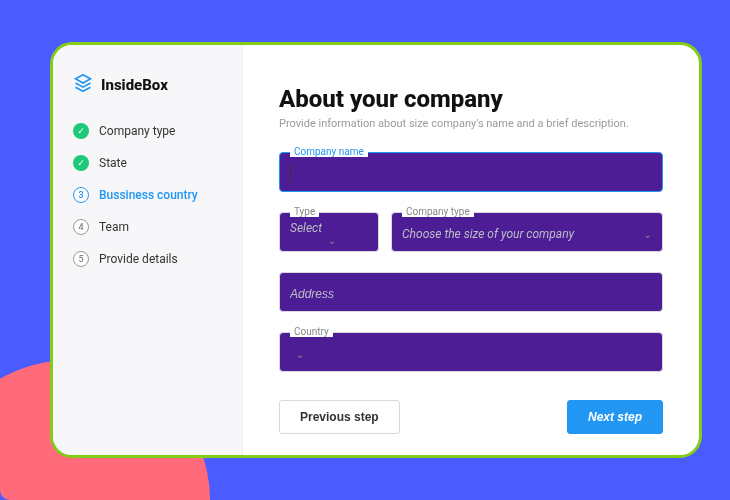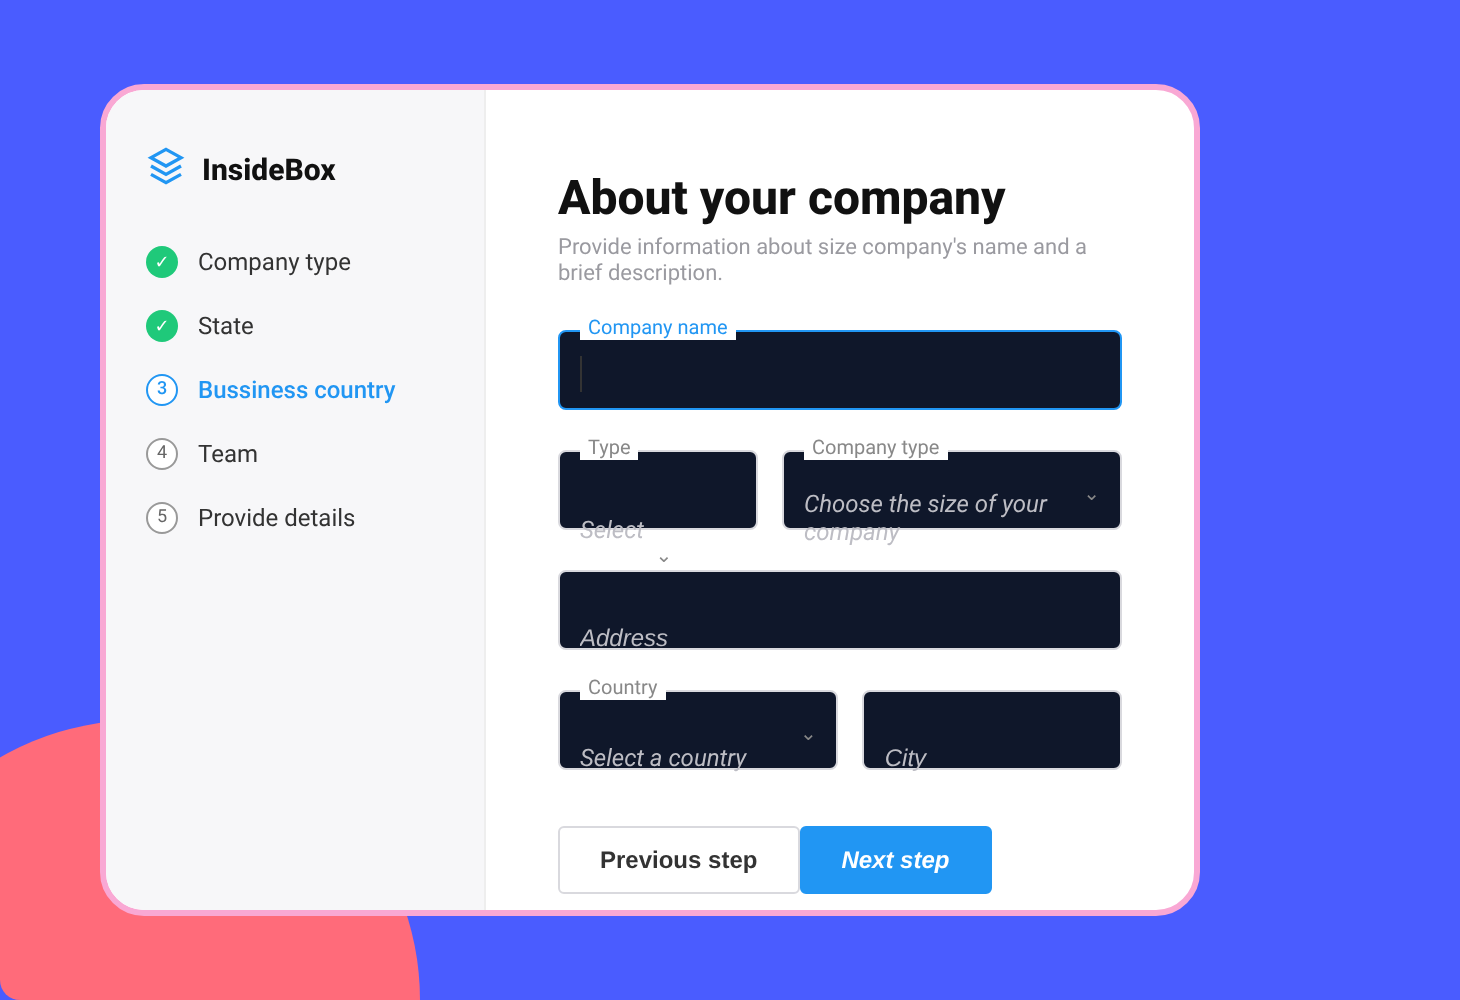--- a/index.html
+++ b/index.html
@@ -18,24 +18,24 @@
     height: 280px;
     background: #ff6b7a;
     border-radius: 50%;
     bottom: -140px;
     left: -70px;
   }
   .window {
     position: absolute;
     top: 42px;
     left: 50px;
-    width: 550px;
+    width: 652px;
     height: 416px;
     background: #fff;
-    border: 3px solid #f9a8d4;
+    border: 3px solid #84cc16;
     border-radius: 22px;
     display: flex;
     overflow: hidden;
   }
   .sidebar {
     width: 190px;
     background: #f7f7f9;
     padding: 28px 20px 20px 20px;
     border-right: 1px solid #eee;
   }
@@ -90,41 +90,40 @@
     margin-bottom: 22px;
   }
   .field {
     position: relative;
     border: 1px solid #d9d9de;
     border-radius: 4px;
     height: 40px;
     padding: 8px 10px 4px 10px;
     display: flex;
     align-items: center;
-    background: #0f172a;
+    background: #4c1d95;
   }
   .field.active { border-color: #2196f3; }
   .field-label {
     position: absolute;
     top: -7px;
     left: 10px;
     background: #fff;
     padding: 0 4px;
     font-size: 10px;
     color: #888;
   }
   .field.active .field-label { color: #2196f3; }
   .field input, .field .select-placeholder {
     border: none;
     outline: none;
     font-size: 12px;
     width: 100%;
     color: #333;
     background: transparent;
-    margin-top: 24px;
   }
   .field input::placeholder, .field .select-placeholder.ph {
     color: #bdbdc4;
     font-style: italic;
   }
   .field .chev {
     color: #888;
     font-size: 10px;
     margin-left: 6px;
   }
@@ -132,20 +131,21 @@
     width: 1px;
     height: 18px;
     background: #333;
   }
   .row { display: flex; gap: 12px; margin-bottom: 20px; }
   .grow { flex: 1; }
   .w-small { width: 100px; flex-direction: column; }
   .actions {
     margin-top: auto;
     display: flex;
+    justify-content: space-between;
     padding-top: 8px;
   }
   .btn {
     height: 34px;
     padding: 0 20px;
     border-radius: 3px;
     font-size: 12px;
     font-weight: 600;
     cursor: pointer;
     border: 1px solid #d9d9de;
@@ -228,25 +228,21 @@
 
     <div class="row">
       <div class="field grow">
         <input type="text" style="font-style: normal; color: rgb(136, 136, 136);" placeholder="Address">
       </div>
     </div>
 
     <div class="row">
       <div class="field" style="flex:1.1">
         <span class="field-label">Country</span>
-        <span class="select-placeholder ph">Select a country</span>
         <span class="chev">⌄</span>
-      </div>
-      <div class="field" style="flex:1">
-        <input type="text" style="color: rgb(136, 136, 136);" placeholder="City">
       </div>
     </div>
 
     <div class="actions">
       <button class="btn">Previous step</button>
       <button class="btn primary">Next step</button>
     </div>
   </main>
 
 </div>

